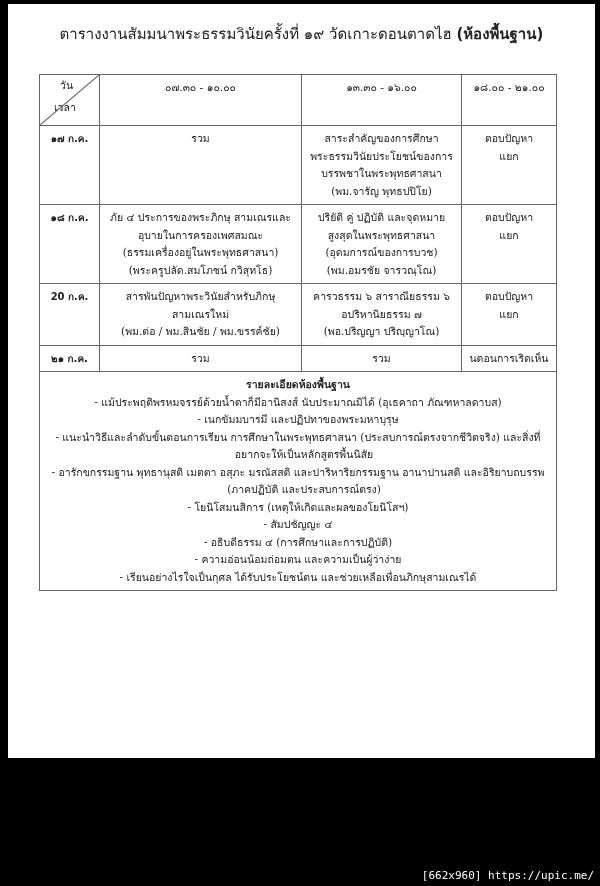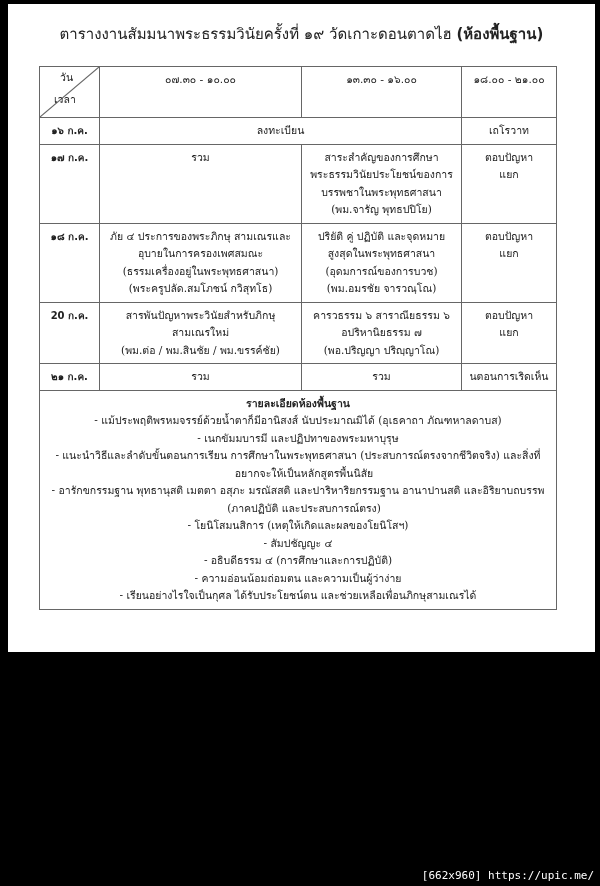--- a/index.html
+++ b/index.html
@@ -1,31 +1,31 @@
 <!DOCTYPE html>
 <html><head>
   <meta charset="utf-8">
   <style>
     html, body { margin: 0; padding: 0; }
     body {
       width: 600px; height: 886px; background: #000; position: relative; overflow: hidden;
       font-family: "DejaVu Serif", "Liberation Serif", serif;
     }
     .page {
-      position: absolute; left: 8px; top: 4px; width: 587px; height: 648px;
+      position: absolute; left: 8px; top: 4px; width: 587px; height: 754px;
       background: #fff;
     }
     .title {
       position: absolute; left: 0; top: 18px; width: 587px; text-align: center;
       font-family: "DejaVu Sans", "Liberation Sans", sans-serif;
       font-size: 15px; color: #222; white-space: nowrap;
     }
     .title b { font-weight: bold; }
     table.sched {
-      position: absolute; left: 31px; top: 62px; width: 517px;
+      position: absolute; left: 31px; top: 70px; width: 517px;
       border-collapse: collapse; table-layout: fixed;
       font-size: 10.5px; color: #222;
     }
     table.sched td {
       border: 1px solid #666; text-align: center; vertical-align: top;
       padding: 4px 3px; line-height: 17.5px;
     }
     .col-date { width: 60px; }
     .col-a { width: 202px; }
     .col-b { width: 160px; }
@@ -68,25 +68,20 @@
               <line x1="0" y1="42" x2="60" y2="0" stroke="#666" stroke-width="1"></line>
             </svg>
         <span class="day">วัน</span>
         <span class="time">เวลา</span>
       </td>
       <td>๐๗.๓๐ - ๑๐.๐๐</td>
       <td>๑๓.๓๐ - ๑๖.๐๐</td>
       <td>๑๘.๐๐ - ๒๑.๐๐</td>
     </tr>
 
-    <tr>
-      <td class="date">๑๖ ก.ค.</td>
-      <td colspan="2">ลงทะเบียน</td>
-      <td>เถโรวาท</td>
-    </tr>
 
     <tr>
       <td class="date">๑๗ ก.ค.</td>
       <td>รวม</td>
       <td>
         <div>สาระสำคัญของการศึกษา</div>
         <div>พระธรรมวินัยประโยชน์ของการ</div>
         <div>บรรพชาในพระพุทธศาสนา</div>
         <div>(พม.จารัญ พุทธปปิโย)</div>
       </td>

